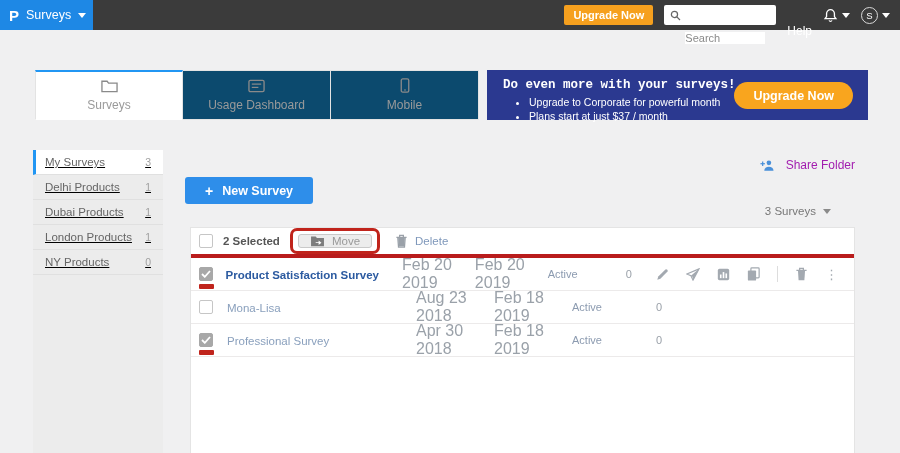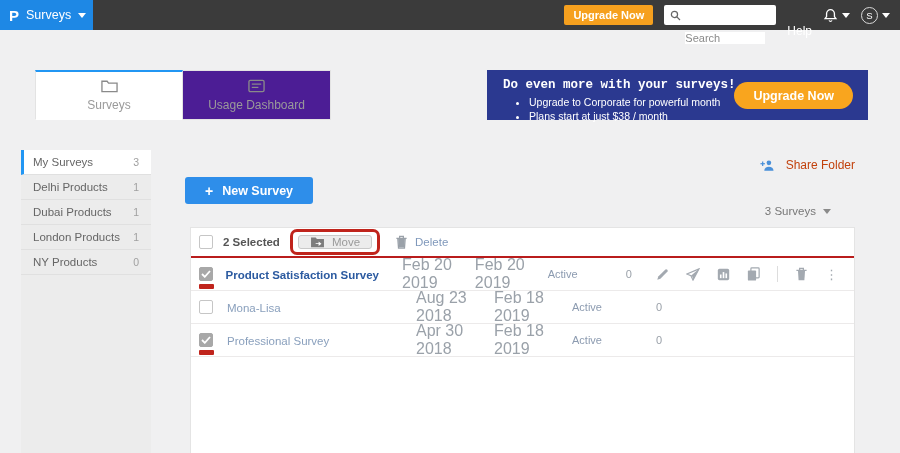--- a/index.html
+++ b/index.html
@@ -20,45 +20,45 @@
   .topbar-right { margin-left:auto; display:flex; align-items:center; gap:11px; padding-right:10px; }
   .btn-upgrade-sm { background:#f6a01e; color:#fff; border:none; font-family:inherit; font-size:11px; font-weight:bold; padding:4px 9px; border-radius:2px; cursor:pointer; }
   .searchbox { background:#fff; border-radius:2px; height:20px; width:112px; display:flex; align-items:center; gap:4px; padding:0 6px; }
   .searchbox input { border:none; outline:none; width:80px; font-family:inherit; font-size:11px; color:#444;margin-top:45px; }
   .searchbox input::placeholder { color:#8a8a8a; }
   .help { color:#fff; font-size:12px; cursor:pointer;margin-top:32px; }
   .iconbtn { display:flex; align-items:center; gap:4px; cursor:pointer; }
   .avatar { width:17px; height:17px; border:1.5px solid #d9d9d9; border-radius:50%; color:#fff; font-size:9.5px; display:flex; align-items:center; justify-content:center; }
   
   .tabs { position:absolute; top:70px; left:35px; display:flex; }
-  .tab { width:148px; height:50px; background:#4c1d95; border:1px solid #e3e3e3; border-left:none; display:flex; flex-direction:column; align-items:center; justify-content:center; gap:5px; cursor:pointer; }
+  .tab { width:148px; height:50px; background:#0c4a6e; border:1px solid #e3e3e3; border-left:none; display:flex; flex-direction:column; align-items:center; justify-content:center; gap:5px; cursor:pointer; }
   .tab:first-child { border-left:1px solid #e3e3e3; }
   .tab .tab-label { font-size:12px; color:#9a9a9a; }
   .tab.active { background:#fff; border-top:2px solid #2196f3; border-bottom:1px solid #fff; }
   
   .banner { position:absolute; top:70px; left:487px; width:381px; height:50px; background:#2b3990; color:#fff; padding:8px 0 0 16px; }
   .banner-title { font-size:12.5px; font-weight:bold;font-family:Liberation Mono, monospace; }
   .banner ul { list-style:disc; margin:3px 0 0 26px; }
   .banner li { font-size:10.5px; line-height:1.35; }
   .btn-upgrade-pill { position:absolute; right:15px; top:12px; height:27px; padding:0 19px; background:#f9a51e; color:#fff; border:none; border-radius:14px; font-family:inherit; font-size:12.5px; font-weight:bold; cursor:pointer; }
   
-  .sidebar { position:absolute; top:150px; left:21px; width:130px; bottom:0; background:#ececec; }
+  .sidebar { position:absolute; top:150px; left:33px; width:130px; bottom:0; background:#ececec;text-decoration:underline; }
   .side-item { height:25px; display:flex; align-items:center; justify-content:space-between; padding:0 12px; border-bottom:1px solid #e0e0e0; font-size:11.5px; color:#666; cursor:pointer; }
   .side-item .cnt { font-size:10.5px; color:#a0a0a0; }
   .side-item.active { background:#fff; border-left:3px solid #2196f3; padding-left:9px; }
   
   .main { position:absolute; left:187px; top:148px; width:668px; bottom:0; }
-  .share { position:absolute; top:10px; right:0; display:flex; align-items:center; gap:10px; color:#c2410c; font-size:12px; cursor:pointer; }
+  .share { position:absolute; top:10px; right:0; display:flex; align-items:center; gap:10px; color:#a21caf; font-size:12px; cursor:pointer; }
   .btn-new { position:absolute; top:29px; left:-2px; height:27px; background:#2e8eea; border:none; border-radius:3px; color:#fff; font-family:inherit; font-size:12.5px; font-weight:bold; display:flex; align-items:center; gap:9px; padding:0 20px; cursor:pointer; }
   .btn-new .plus { font-size:14px; font-weight:bold; }
   .count-dd { position:absolute; top:57px; right:24px; display:flex; align-items:center; gap:7px; font-size:11.5px; color:#777; cursor:pointer; }
   
   .card { position:absolute; top:79px; left:3px; right:0; bottom:0; background:#fff; border:1px solid #e4e4e4; border-bottom:none; }
   .trow { display:flex; align-items:center; height:33px; border-bottom:1px solid #eceaea; }
-  .trow.thead { height:30px; border-bottom:2px solid #b91c1c; }
+  .trow.thead { height:30px; border-bottom:4px solid #b91c1c; }
   .col-check { width:30px; display:flex; justify-content:flex-start; padding-left:8px; position:relative; align-self:stretch; align-items:center; }
   .cb { width:14px; height:14px; background:#fff; border:1px solid #c6c6c6; border-radius:2px; display:flex; align-items:center; justify-content:center; cursor:pointer; }
   .cb.checked { background:#a8a8a8; border-color:#a8a8a8; }
   .red-mark { position:absolute; left:8px; top:calc(50% + 10px); width:15px; height:5px; background:#c0241c; border-radius:1px; }
   .col-name { width:195px; padding-left:6px; overflow:hidden; white-space:nowrap; }
   .col-name a { text-decoration:none; font-size:11.5px; color:#8aa0bd; cursor:pointer; }
   .col-name a.strong { font-weight:bold; color:#2b5aa0; }
   .col-date { width:78px; font-size:16px; color:#9aa1a9; }
   .col-status { width:58px; font-size:11px; color:#8c9bb0; }
   .col-count { width:58px; font-size:11px; color:#9aa1a9; text-align:center; }
@@ -122,27 +122,36 @@
   <div class="tab">
     <span>
       <svg width="17" height="14" viewBox="0 0 18 14">
           <rect x="1" y="1" width="16" height="12" rx="1.5" fill="none" stroke="#8a8a8a" stroke-width="1.4"></rect>
           <line x1="4" y1="5" x2="14" y2="5" stroke="#8a8a8a" stroke-width="1.3"></line>
           <line x1="4" y1="8.5" x2="11" y2="8.5" stroke="#8a8a8a" stroke-width="1.3"></line>
         </svg>
     </span>
     <span class="tab-label">Usage Dashboard</span>
   </div>
+  <div class="tab">
+    <span>
+      <svg width="10" height="15" viewBox="0 0 10 16">
+          <rect x="1" y="1" width="8" height="14" rx="1.5" fill="none" stroke="#8a8a8a" stroke-width="1.4"></rect>
+          <line x1="4" y1="12.8" x2="6" y2="12.8" stroke="#8a8a8a" stroke-width="1.3"></line>
+        </svg>
+    </span>
+    <span class="tab-label">Mobile</span>
+  </div>
 </div>
 
 <div class="banner">
   <div class="banner-title">Do even more with your surveys!</div>
   <ul>
     <li>Upgrade to Corporate for powerful month</li>
-    <li>Plans start at just $38 / month</li>
+    <li>Plans start at just $37 / month</li>
   </ul>
   <button class="btn-upgrade-pill">Upgrade Now</button>
 </div>
 
 <aside class="sidebar">
   <div class="side-item active">
     <span>My Surveys</span>
     <span class="cnt">3</span>
   </div>
   <div class="side-item">

